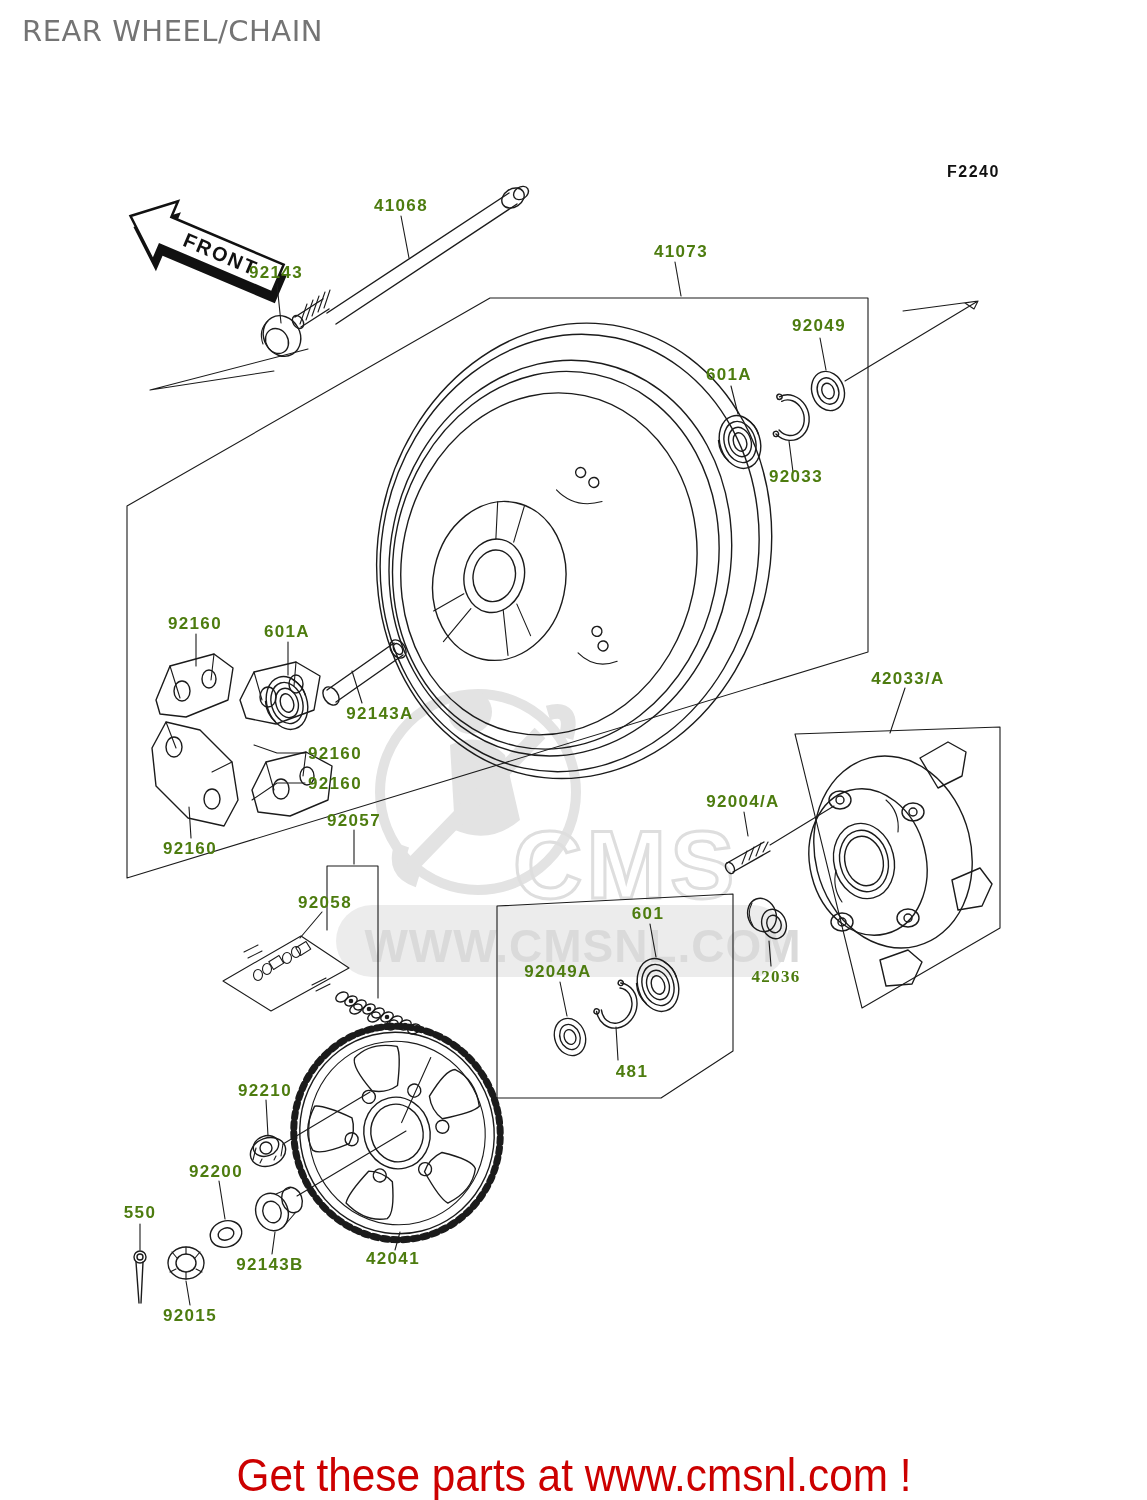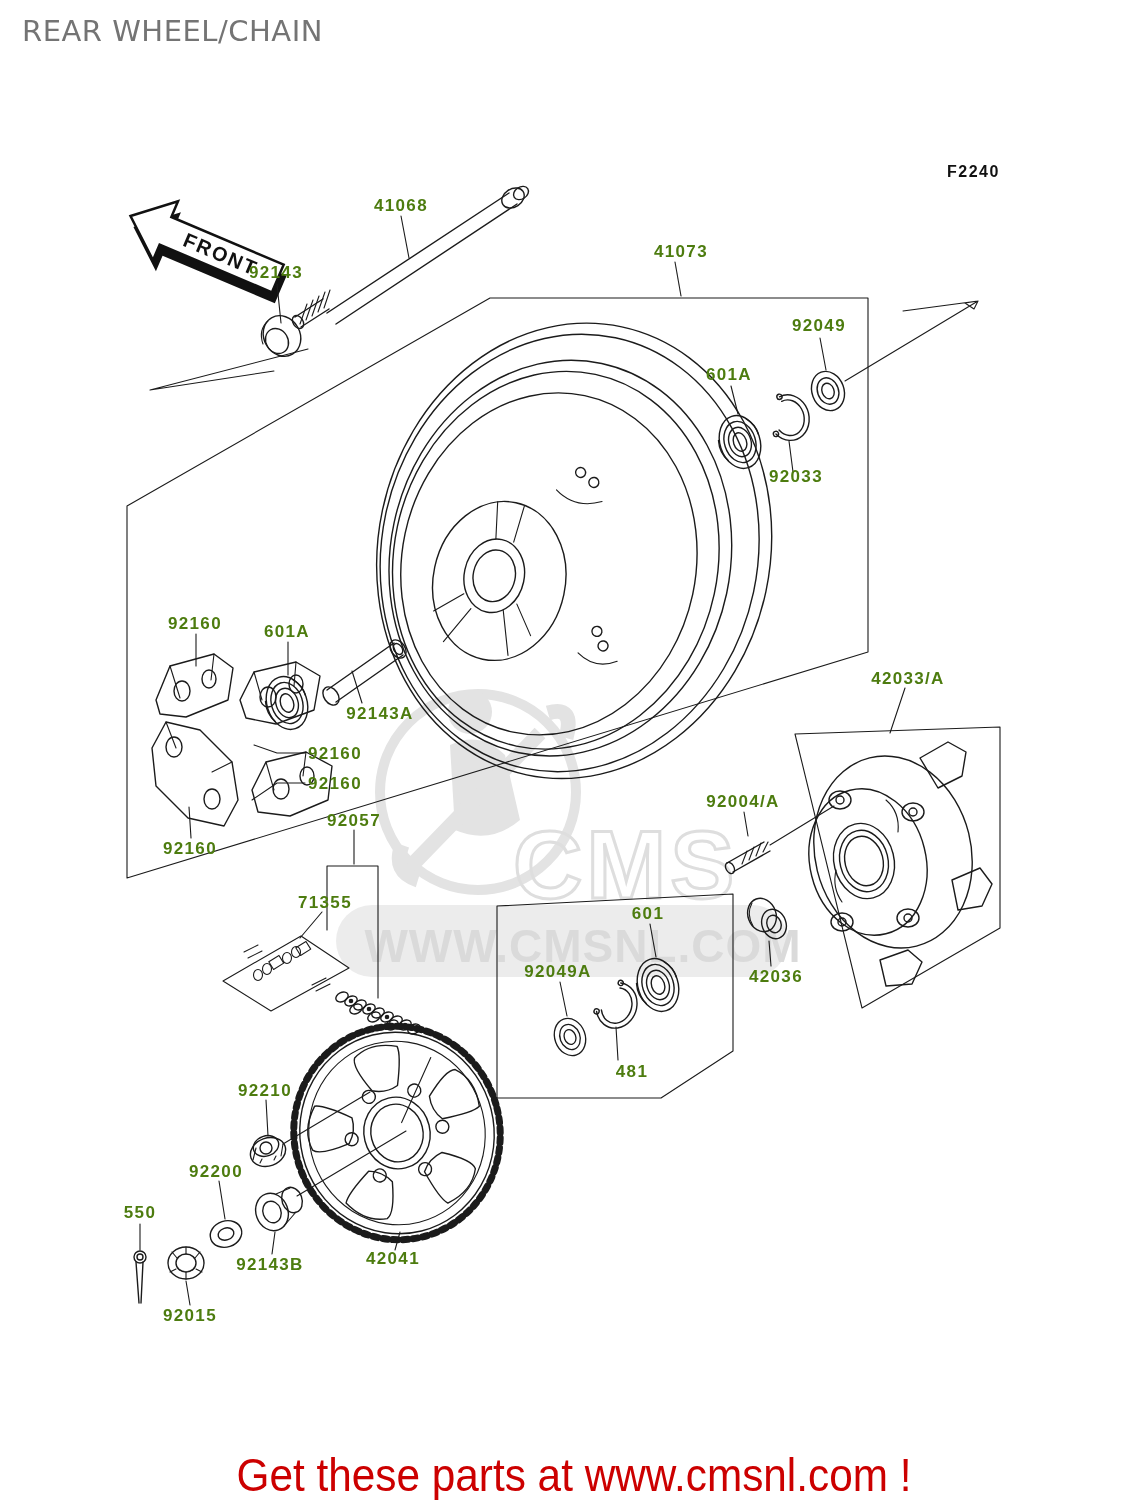--- a/index.html
+++ b/index.html
@@ -308,26 +308,26 @@
       <div class="plabel" style="left: 819px; top: 317px;">92049</div>
       <div class="plabel" style="left: 729px; top: 366px;">601A</div>
       <div class="plabel" style="left: 796px; top: 468px;">92033</div>
       <div class="plabel" style="left: 195px; top: 615px;">92160</div>
       <div class="plabel" style="left: 287px; top: 623px;">601A</div>
       <div class="plabel" style="left: 380px; top: 705px;">92143A</div>
       <div class="plabel" style="left: 335px; top: 745px;">92160</div>
       <div class="plabel" style="left: 335px; top: 775px;">92160</div>
       <div class="plabel" style="left: 190px; top: 840px;">92160</div>
       <div class="plabel" style="left: 354px; top: 812px;">92057</div>
-      <div class="plabel" style="left: 325px; top: 894px;">71355</div>
+      <div class="plabel" style="left: 325px; top: 894px;">92058</div>
       <div class="plabel" style="left: 908px; top: 670px;">42033/A</div>
       <div class="plabel" style="left: 743px; top: 793px; text-align: center;">92004/A</div>
       <div class="plabel" style="left: 648px; top: 905px;">601</div>
       <div class="plabel" style="left: 558px; top: 963px;">92049A</div>
-      <div class="plabel" style="left: 776px; top: 968px;">42036</div>
+      <div class="plabel" style="left: 776px; top: 968px; font-family: Liberation Serif, serif;">42036</div>
       <div class="plabel" style="left: 619px; top: 1063px; margin-left: 13px;">481</div>
       <div class="plabel" style="left: 265px; top: 1082px;">92210</div>
       <div class="plabel" style="left: 216px; top: 1163px;">92200</div>
       <div class="plabel" style="left: 140px; top: 1204px;">550</div>
       <div class="plabel" style="left: 270px; top: 1256px;">92143B</div>
       <div class="plabel" style="left: 393px; top: 1250px;">42041</div>
       <div class="plabel" style="left: 190px; top: 1307px; text-align: center;">92015</div>
     </div>
 
   <div class="footer">Get these parts at www.cmsnl.com !</div>

